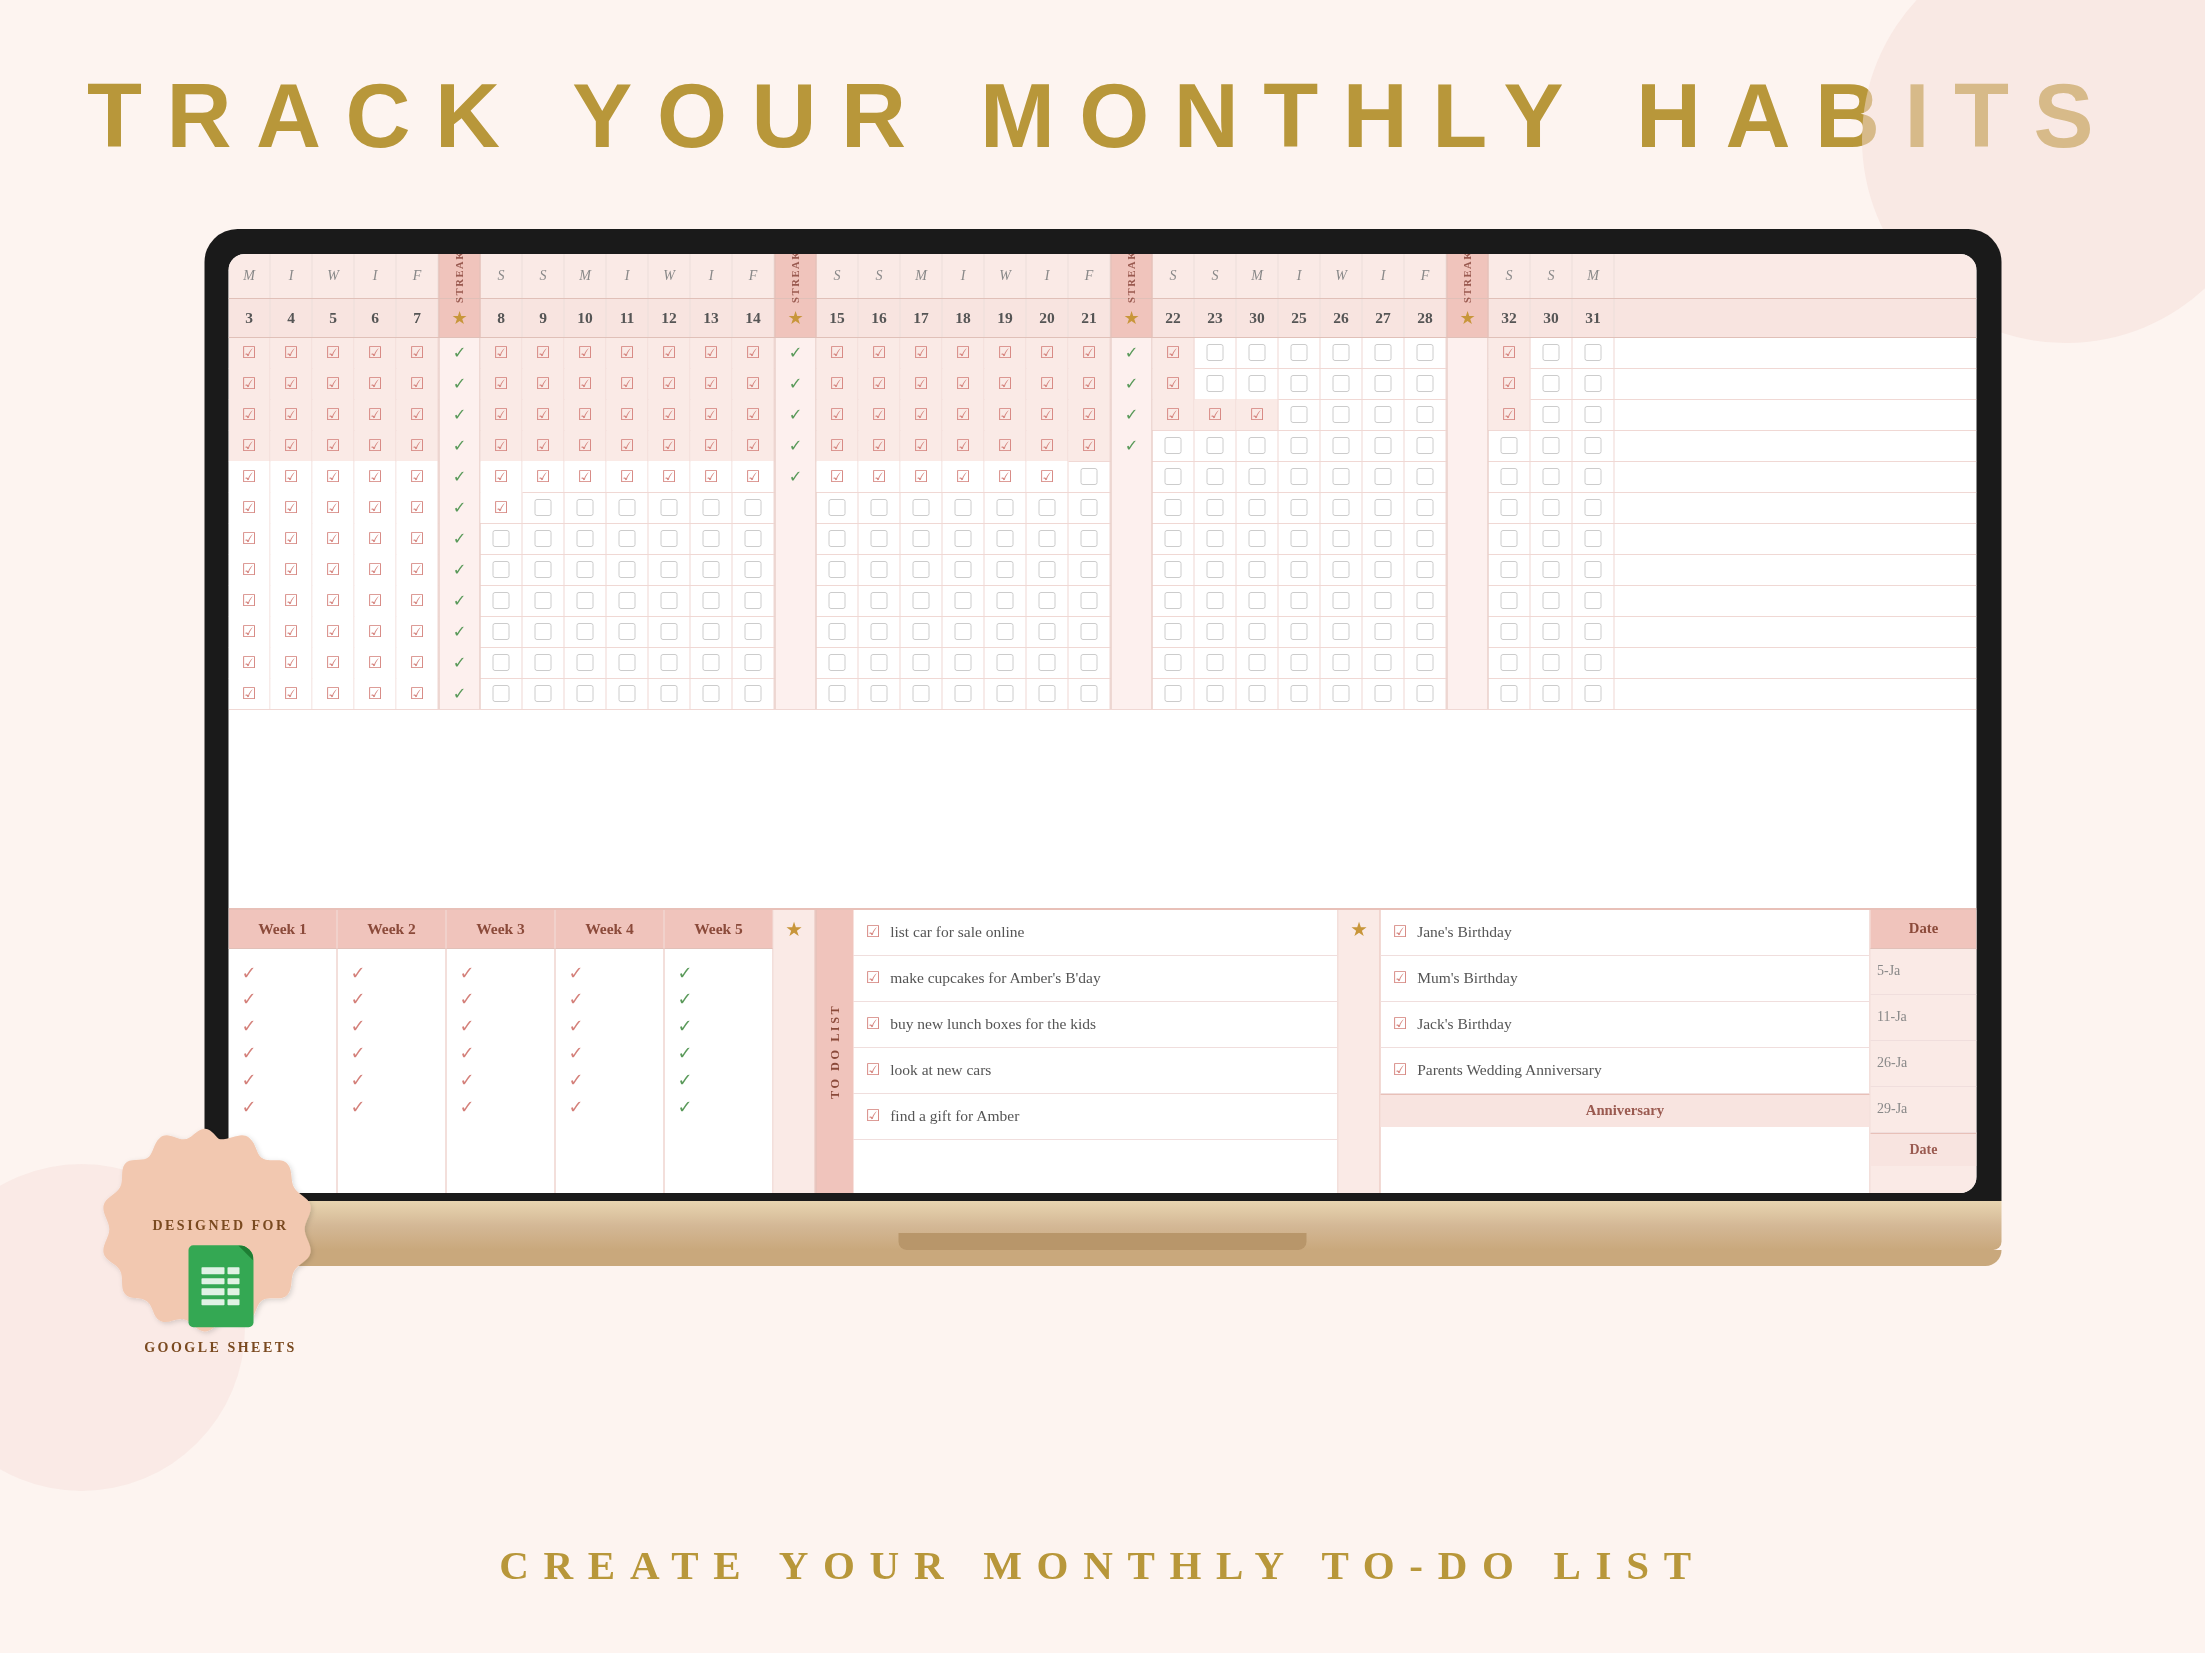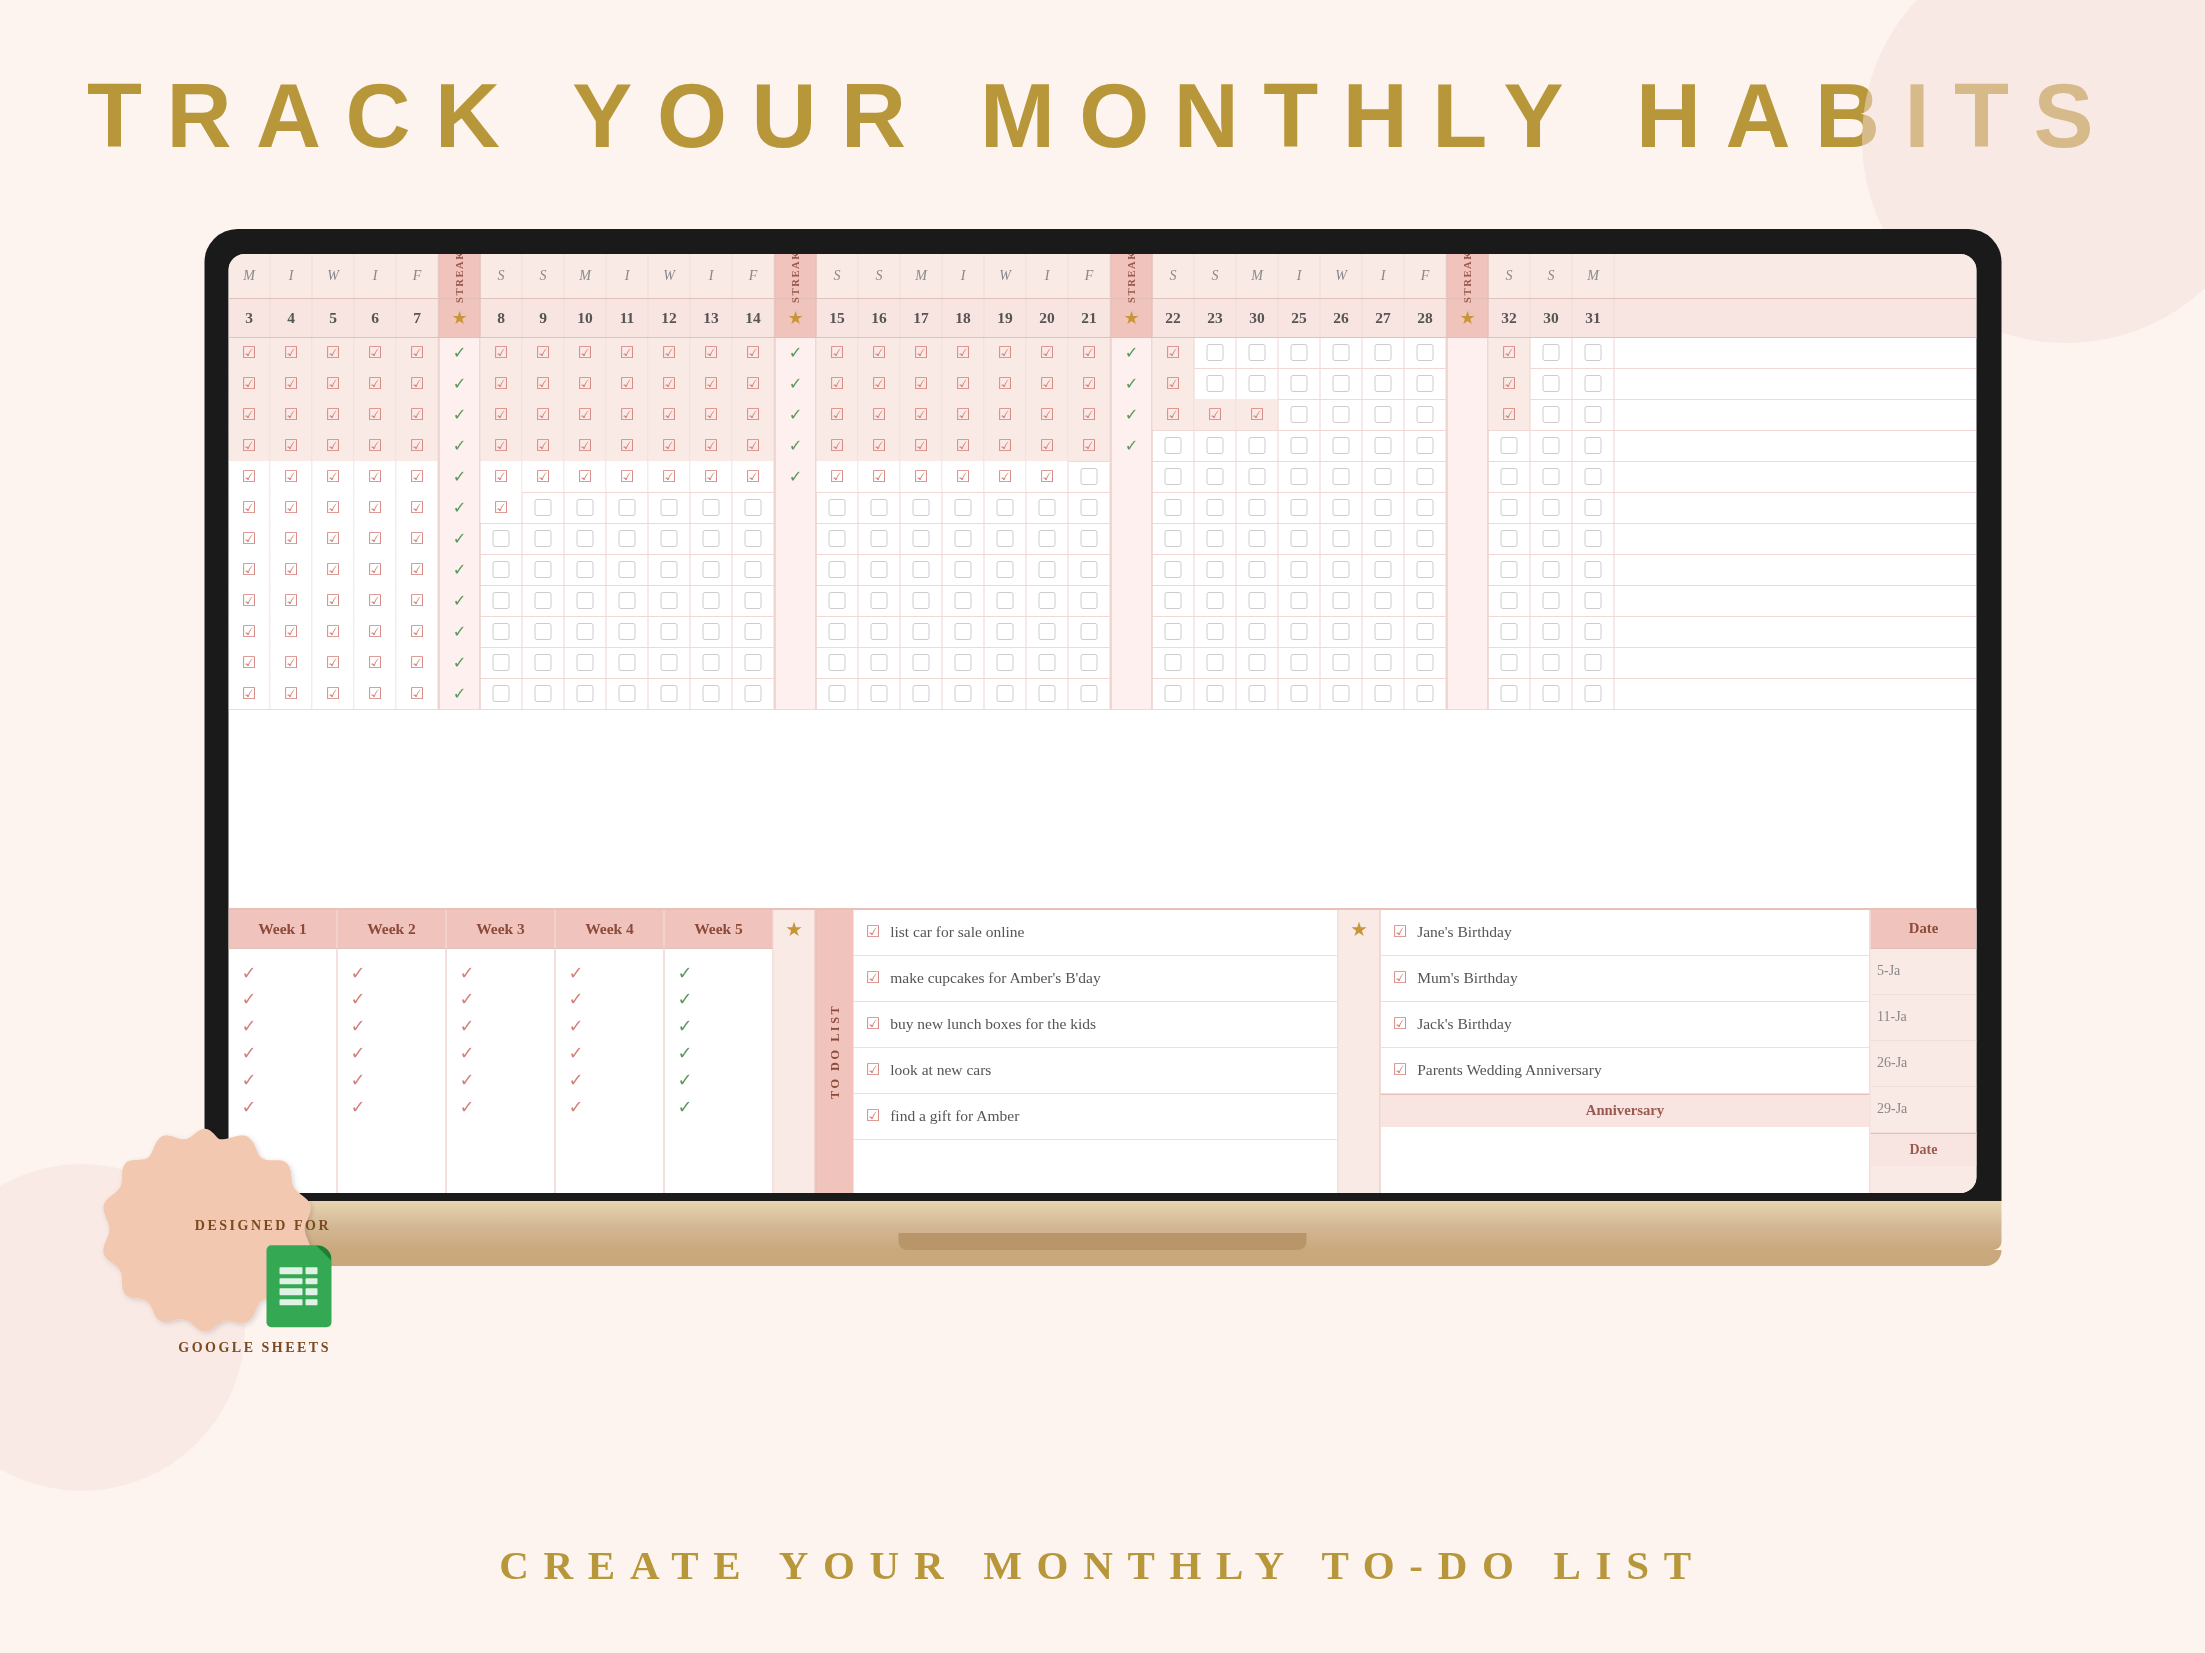--- a/index.html
+++ b/index.html
@@ -228,21 +228,21 @@
       width: 100%; height: 100%;
     }
 
     .badge-content {
       position: absolute;
       top: 50%;
       left: 50%;
       transform: translate(-50%, -50%);
       display: flex;
       flex-direction: column;
-      align-items: flex-end;
+      align-items: center;
       justify-content: center;
       text-align: center;
       width: 221px;
     }
 
     .google-sheets-icon {
       margin: 9.8px 0;
       width: 65px;
       height: 82px;
       position: relative;

